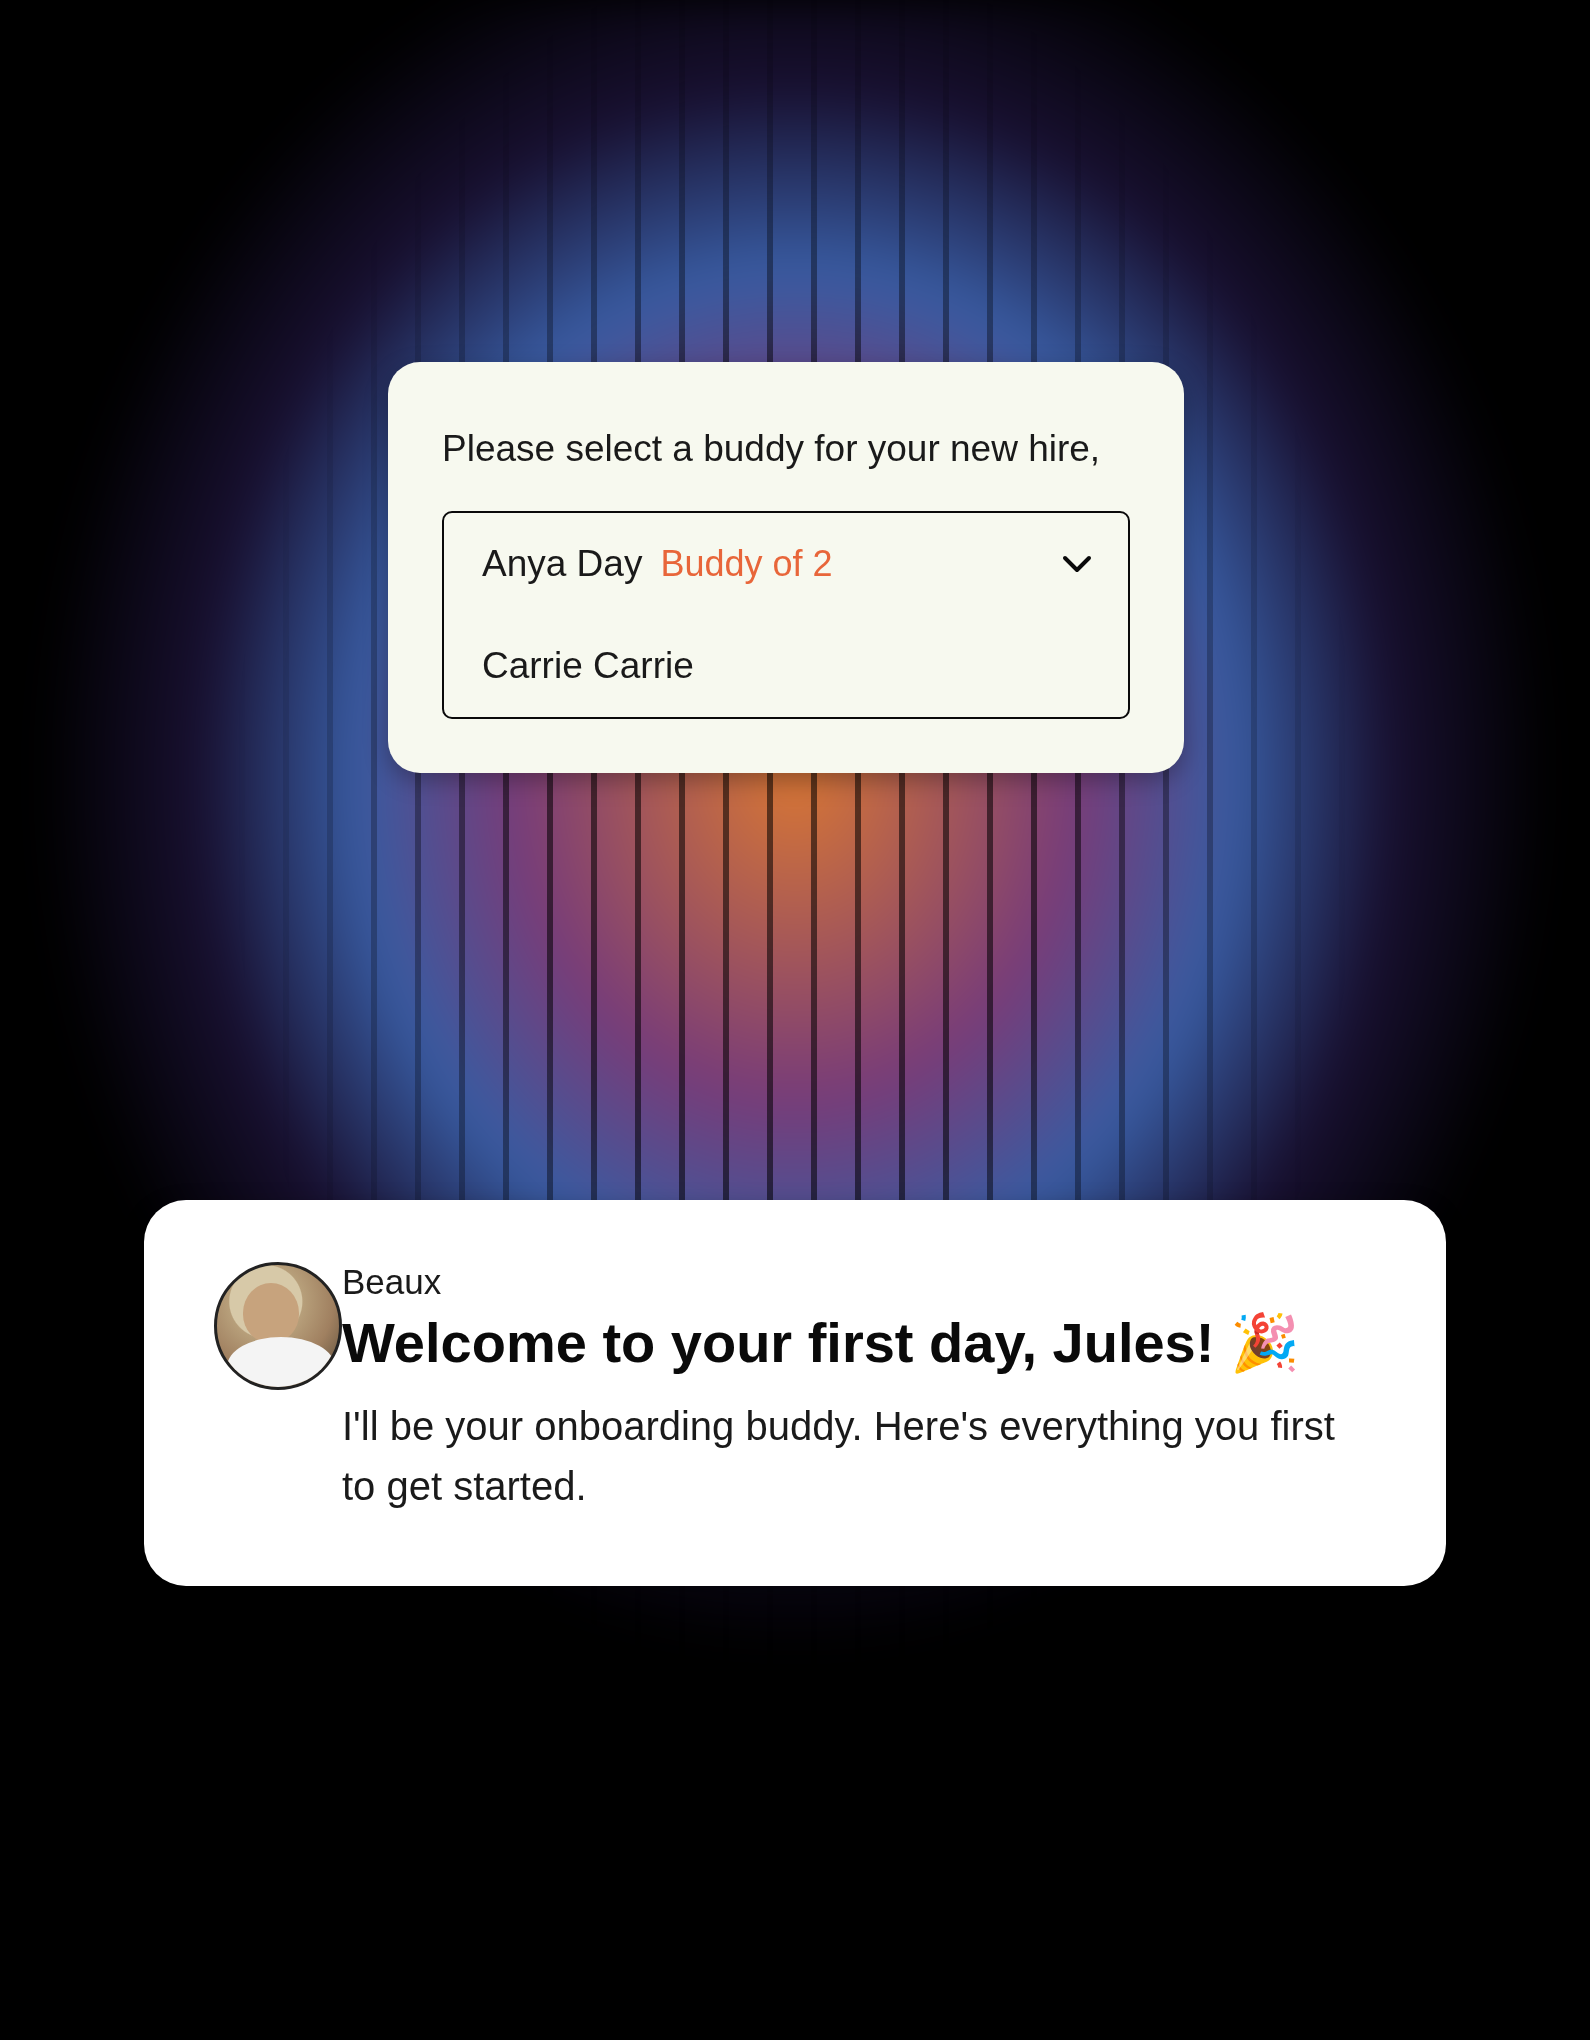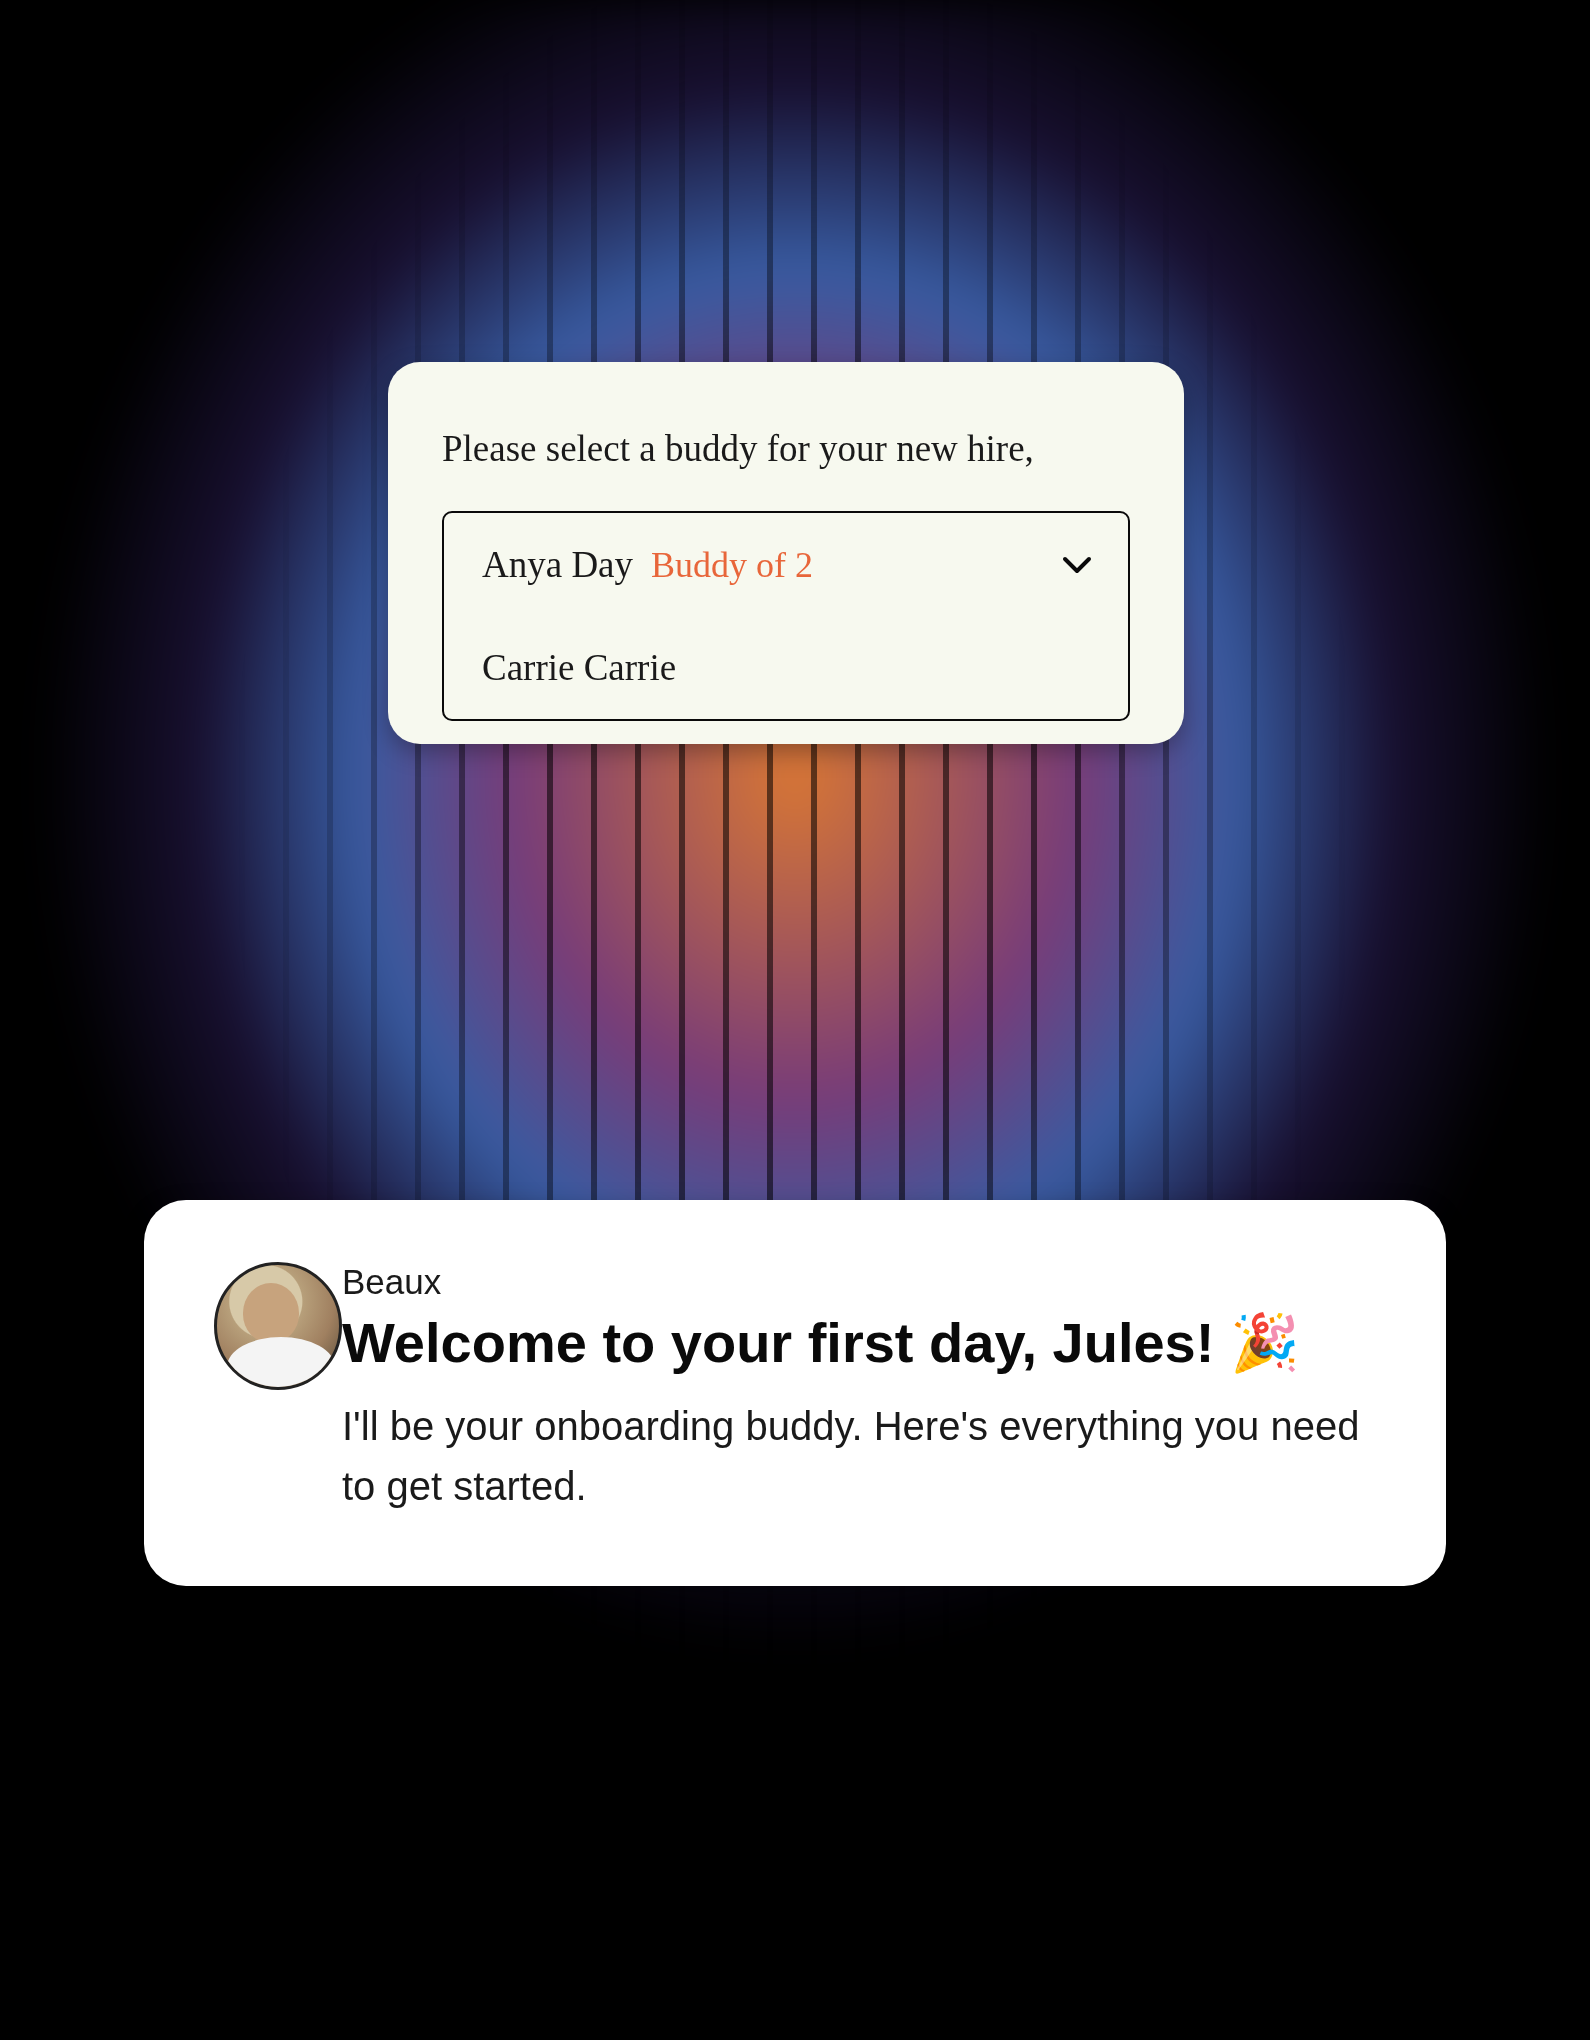--- a/index.html
+++ b/index.html
@@ -36,23 +36,22 @@
       mask: radial-gradient(ellipse 55% 50% at 50% 40%, #000 40%, transparent 85%);
       -webkit-mask: radial-gradient(ellipse 55% 50% at 50% 40%, #000 40%, transparent 85%);
     }
     .select-card {
       position: absolute;
       top: 362px;
       left: 388px;
       width: 796px;
       background: #f7f9ef;
       border-radius: 32px;
-      padding: 58px 54px 23px 54px;
+      padding: 58px 54px 54px 54px;
       box-shadow: 0 8px 24px rgba(0,0,0,0.3);
-      font-family: Liberation Serif, serif;
     }
     .prompt {
       font-size: 37px;
       line-height: 1.55;
       color: #1a1a1a;
       font-weight: 400;
       margin-bottom: 34px;
     }
     .hire-pill {
       display: inline-flex;
@@ -181,15 +180,15 @@
       <span>Carrie Carrie</span>
     </div>
   </div>
 </div>
 
 <div class="message-card">
   <div class="avatar"></div>
   <div class="msg-body">
     <div class="sender-name">Beaux</div>
     <div class="headline">Welcome to your first day, Jules! 🎉</div>
-    <div class="body-text">I'll be your onboarding buddy. Here's everything you need to get started.</div>
+    <div class="body-text">I'll be your onboarding buddy. Here's everything you first to get started.</div>
   </div>
 </div>
 
 </body></html>

